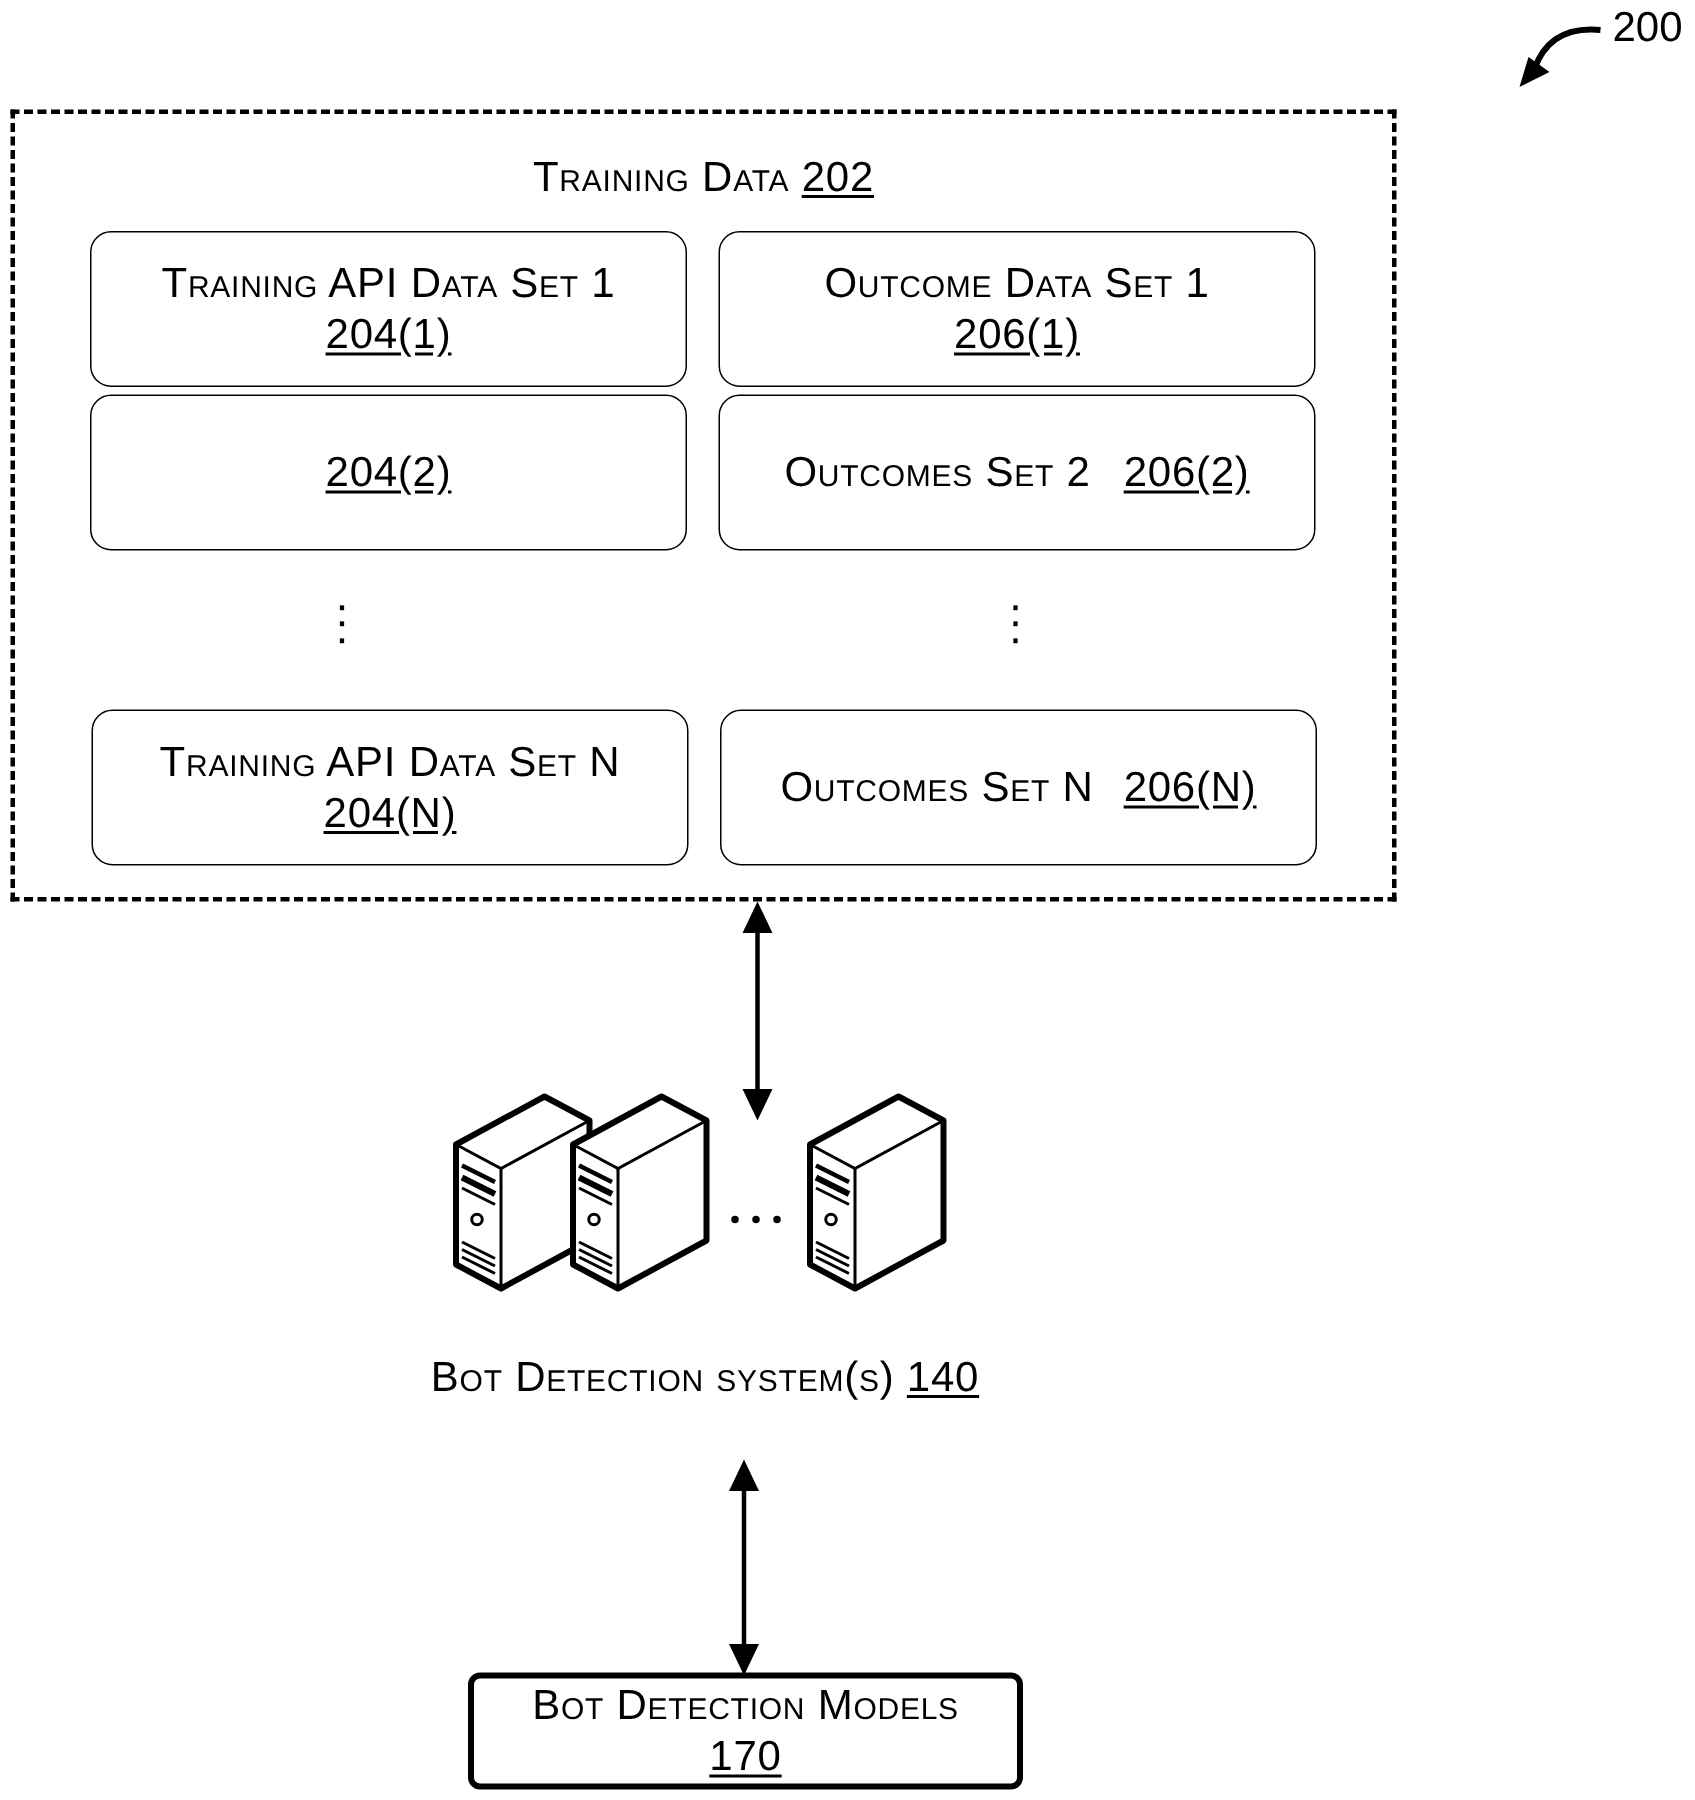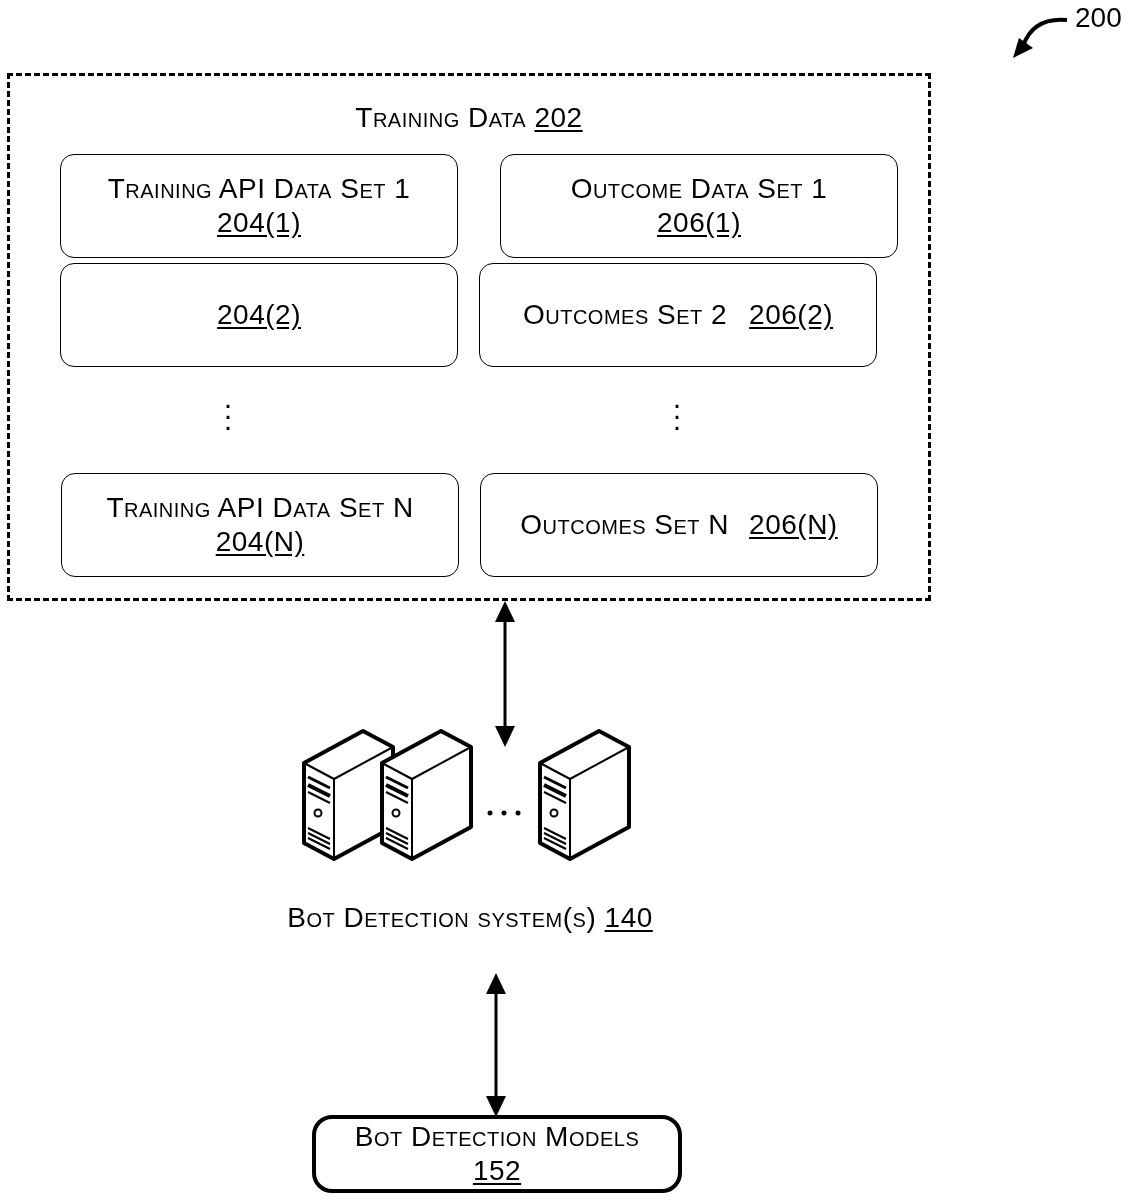--- a/index.html
+++ b/index.html
@@ -8,21 +8,21 @@
   .abs { position: absolute; }
   .sc { font-variant: small-caps; letter-spacing: 0.5px; }
   .u { text-decoration: underline; text-underline-offset: 3px; }
   .dashed-box { left: 7px; top: 73px; width: 924px; height: 528px; border: 3px dashed #000; box-sizing: border-box; }
   .title { left: 0; width: 938px; top: 102px; text-align: center; font-size: 28px; }
   .item { width: 398px; height: 104px; border: 1.5px solid #000; border-radius: 14px; box-sizing: border-box;
           display: flex; flex-direction: column; justify-content: center; align-items: center;
           font-size: 28px; line-height: 34px; text-align: center; }
   .dots { font-size: 30px; line-height: 11px; width: 20px; text-align: center; }
   .sys-label { left: 200px; width: 540px; top: 902px; text-align: center; font-size: 28px; }
-  .models { left: 312px; top: 1115px; width: 370px; height: 78px; border: 4px solid #000; border-radius: 20px; box-sizing: border-box;
+  .models { left: 312px; top: 1115px; width: 370px; height: 78px; border: 4px solid #000; border-radius: 8px; box-sizing: border-box;
             display: flex; flex-direction: column; justify-content: center; align-items: center; font-size: 28px; line-height: 34px; }
   .ref { left: 1075px; top: 2px; font-size: 28px; }
 </style>
 </head>
 <body>
 
 <svg class="abs" style="left:1005px;top:8px" width="70" height="55">
   <path d="M62 12 C40 10, 25 18, 18 38" stroke="#000" stroke-width="4" fill="none"></path>
   <polygon points="8,50 14,30 28,40" fill="#000"></polygon>
 </svg>
@@ -40,21 +40,21 @@
 </div>
 <div class="abs item sc" style="left:60px;top:263px">
   <span class="u">204(2)</span>
 </div>
 <div class="abs dots" style="left:218px;top:398px">·<br>·<br>·</div>
 <div class="abs item sc" style="left:61px;top:473px">
   <span>Training API Data Set N</span>
   <span class="u">204(N)</span>
 </div>
 
-<div class="abs item sc" style="left:500px;top:154px">
+<div class="abs item sc" style="left:479px;top:154px">
   <span>Outcome Data Set 1</span>
   <span class="u">206(1)</span>
 </div>
 <div class="abs item sc" style="left:479px;top:263px;flex-direction:row;gap:22px">
   <span>Outcomes Set 2</span>
   <span class="u">206(2)</span>
 </div>
 <div class="abs dots" style="left:667px;top:398px">·<br>·<br>·</div>
 <div class="abs item sc" style="left:480px;top:473px;flex-direction:row;gap:20px">
   <span>Outcomes Set N</span>
@@ -104,14 +104,14 @@
 </div>
 
 <svg class="abs" style="left:481px;top:972px" width="30" height="146">
   <line x1="15" y1="16" x2="15" y2="130" stroke="#000" stroke-width="3"></line>
   <polygon points="15,1 5,22 25,22" fill="#000"></polygon>
   <polygon points="15,145 5,124 25,124" fill="#000"></polygon>
 </svg>
 
 <div class="abs models sc">
   <span>Bot Detection Models</span>
-  <span class="u">152</span>
+  <span class="u">170</span>
 </div>
 
 </body></html>

